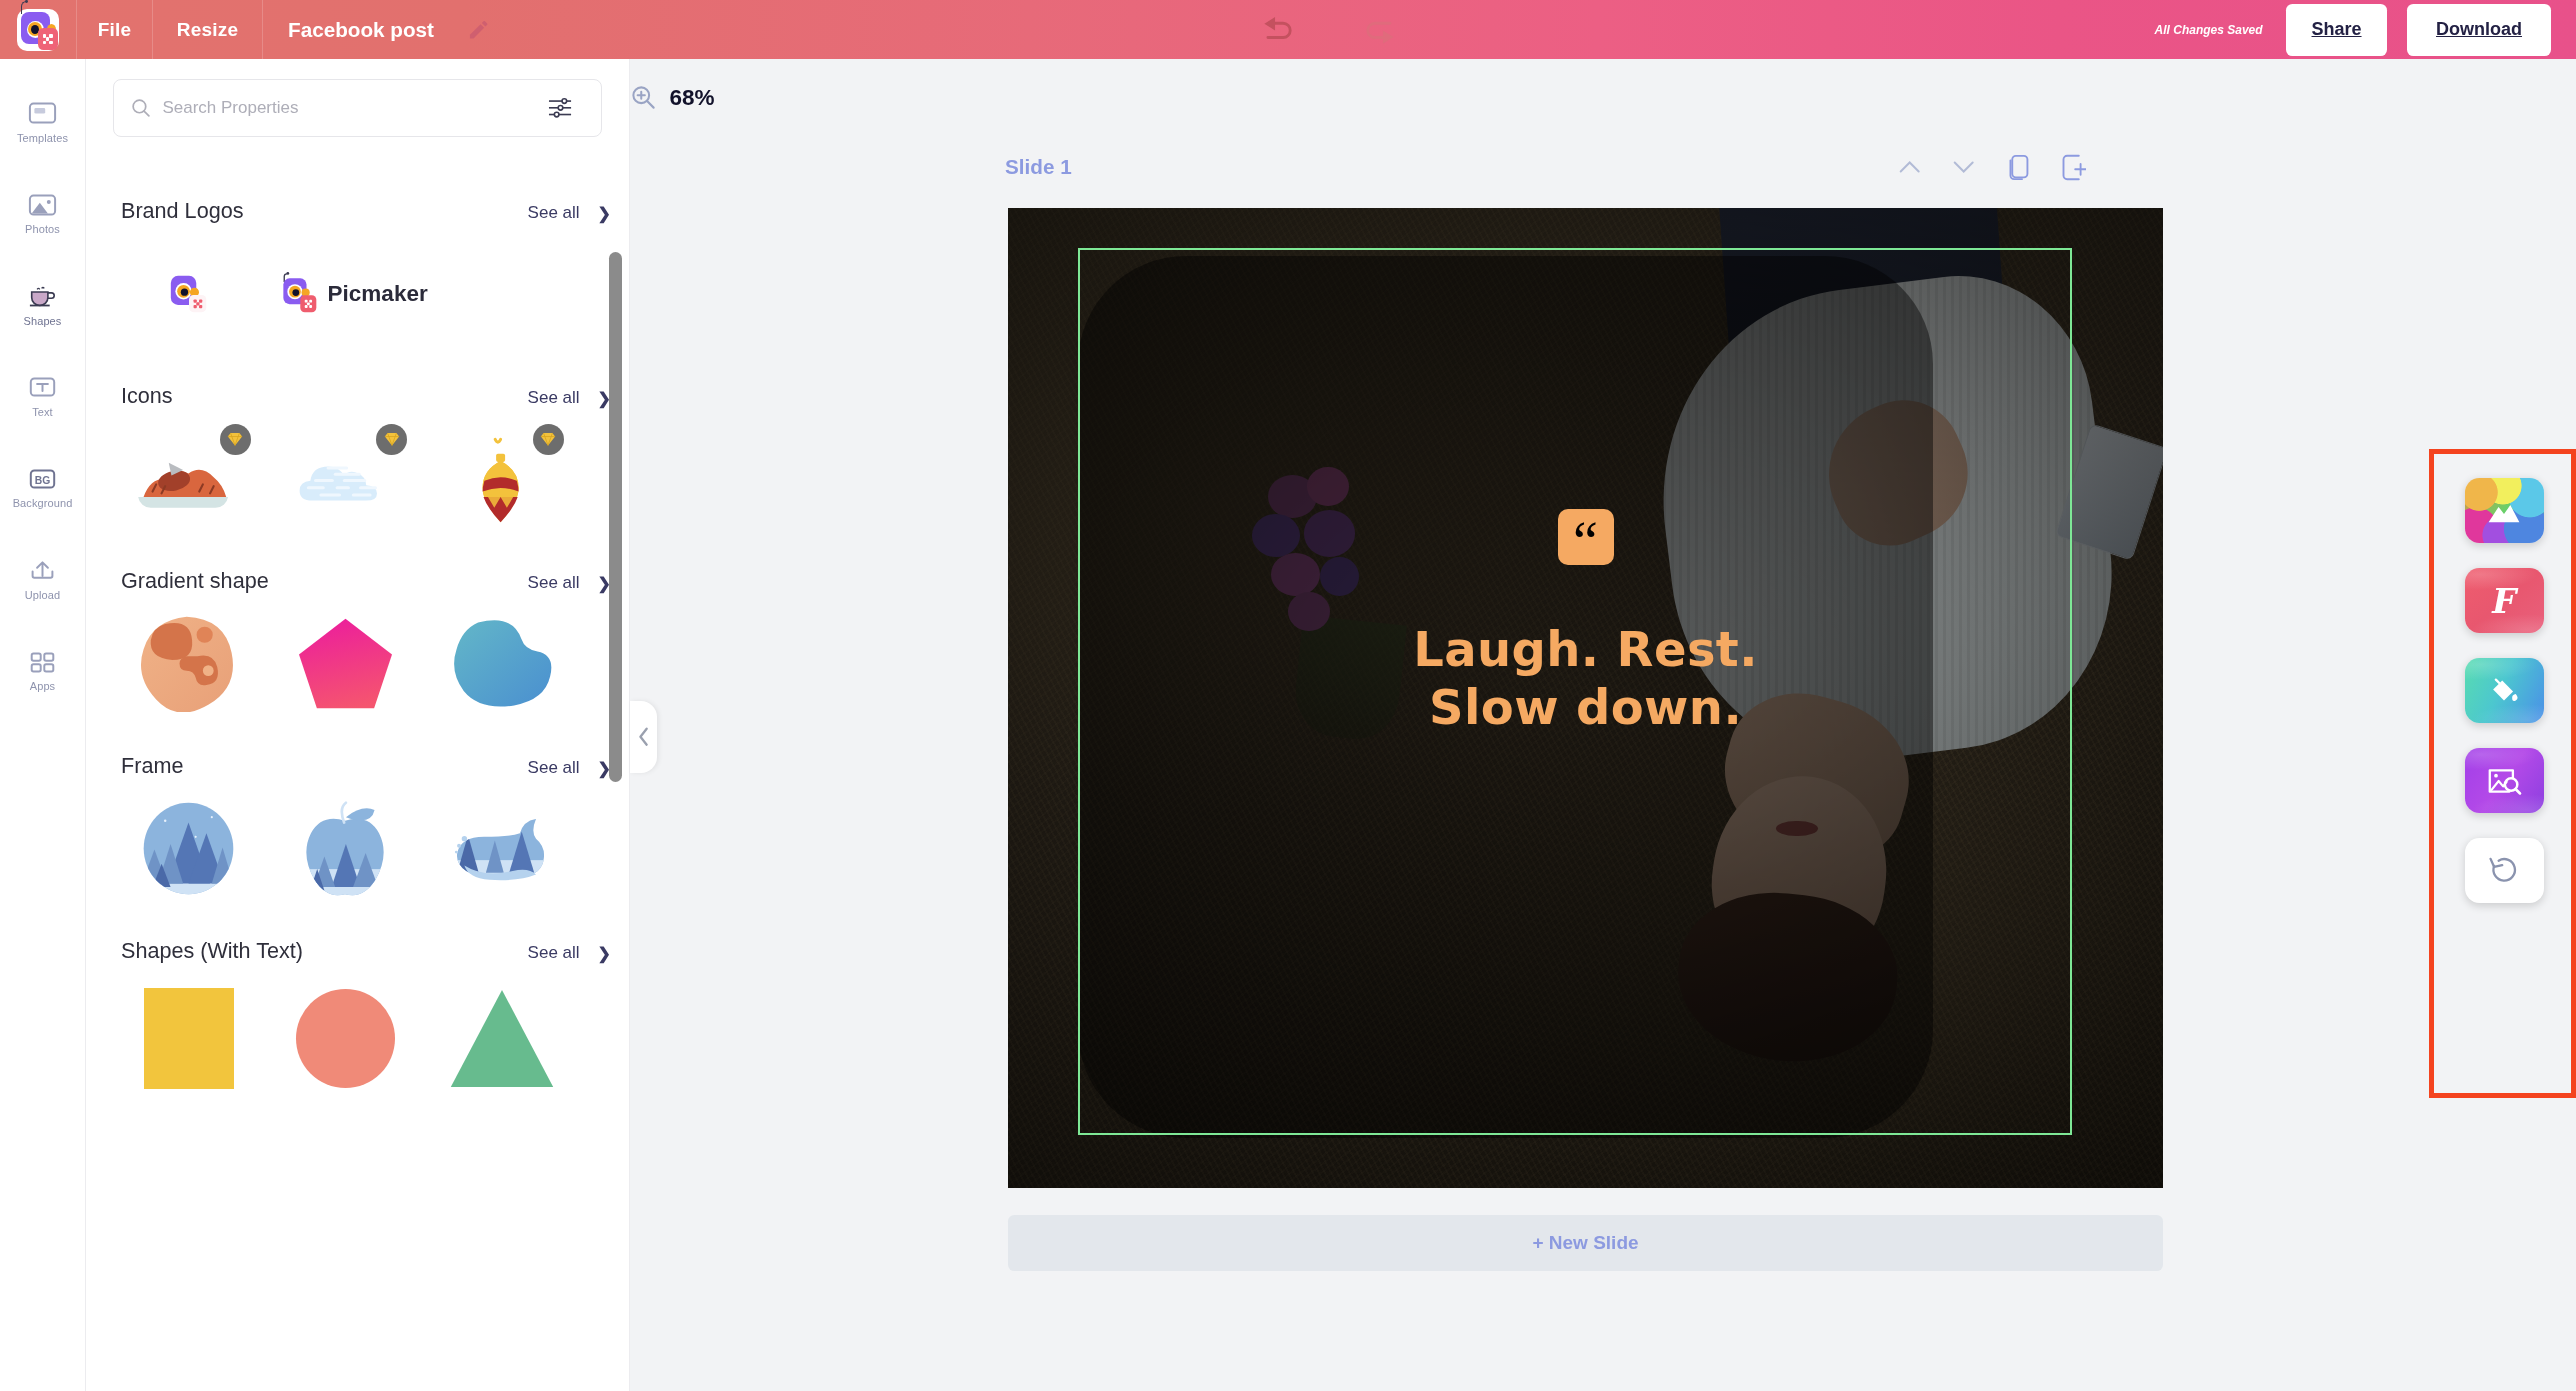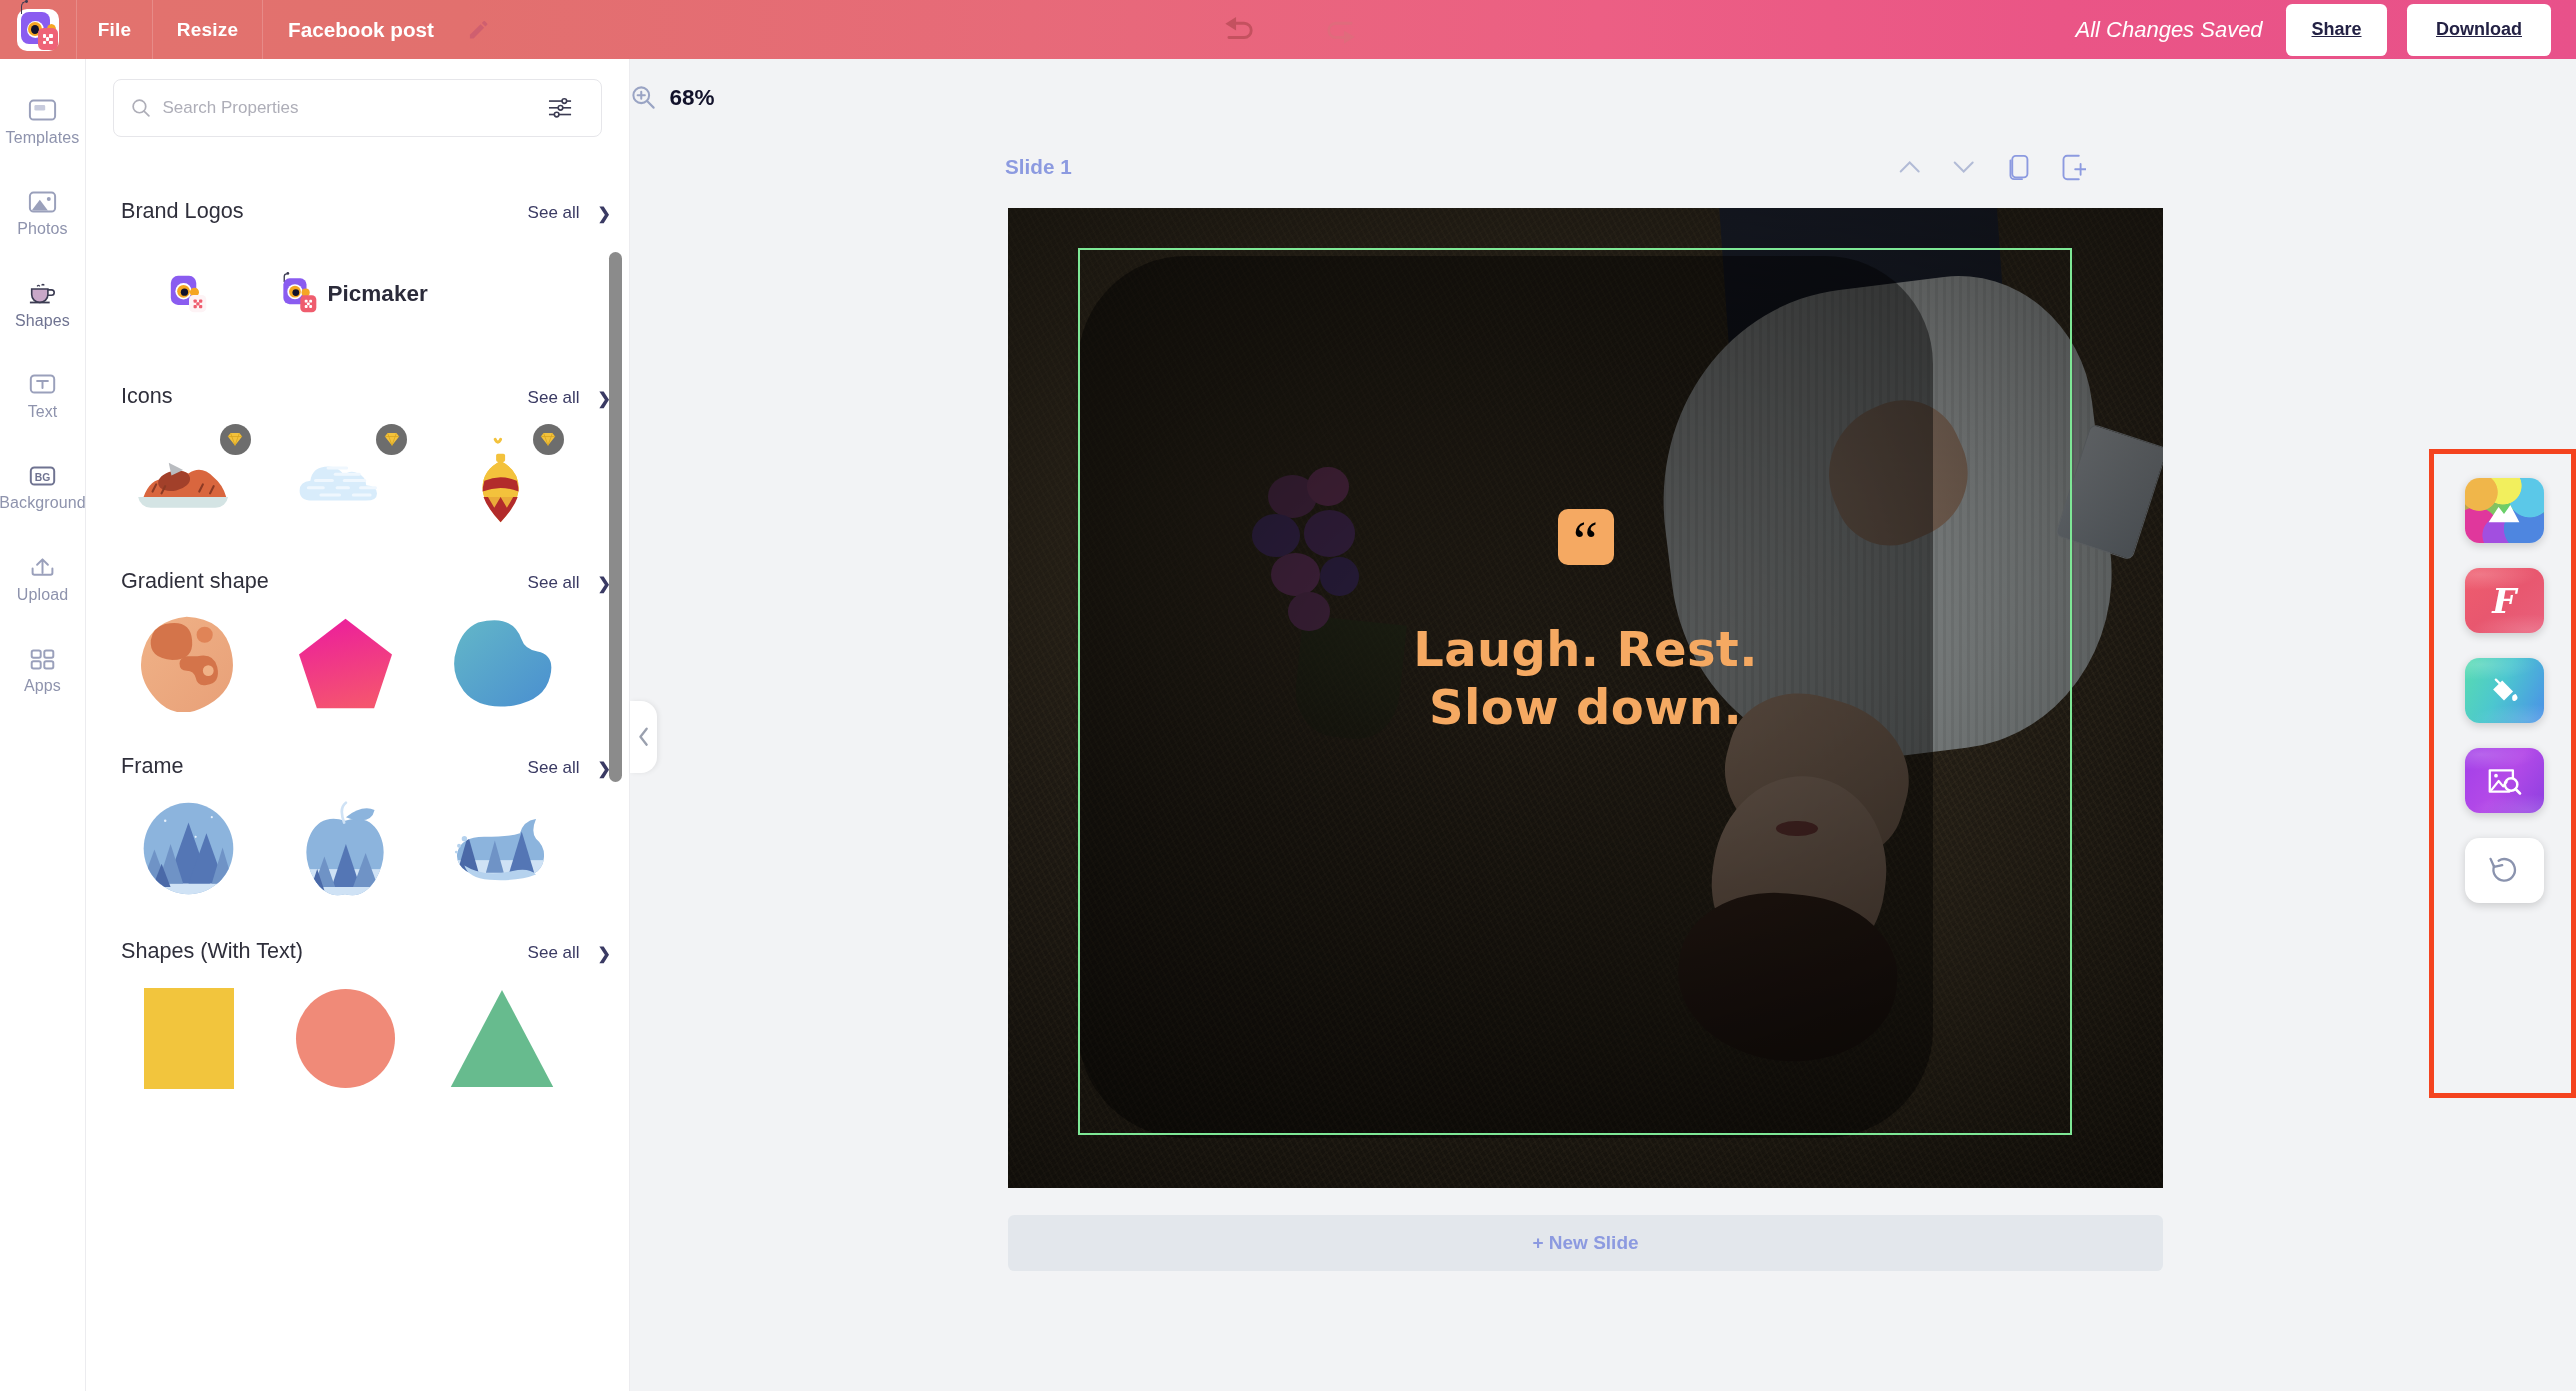--- a/index.html
+++ b/index.html
@@ -79,21 +79,21 @@
     cursor: pointer;
   }
   .pencil-btn {
     width: 50px; height: 59px; display: flex; align-items: center; justify-content: center;
     cursor: pointer;
   }
   .hdr-spacer { flex: 1; }
   .undo-redo { display: flex; align-items: center; gap: 52px; }
   .ur-btn { width: 47px; height: 47px; display:flex; align-items:center; justify-content:center; cursor:pointer; }
   .saved-text {
-    color: #ffffff; font-size: 22px; font-style: italic; font-weight: 400;
+    color: #ffffff; font-size: 12px; font-style: italic; font-weight: 700;
     margin-right: 23.4px; white-space: nowrap;
   }
   .hdr-btn {
     background: #ffffff; border-radius: 6.3px; color: #232144;
     font-size: 18px; font-weight: 700; height: 52px;
     display: flex; align-items: center; justify-content: center;
     cursor: pointer; margin-right: 20px; text-decoration: underline;
   }
   .btn-share { width: 101px; }
   .btn-download { width: 144px; margin-right: 25px; }
@@ -103,21 +103,21 @@
     position: absolute; left: 0; top: 59px; width: 86px; height: 1332px;
     background: #ffffff; border-right: 0.9px solid #ececef;
     display: flex; flex-direction: column; align-items: center;
     padding-top: 20px; z-index: 30;
   }
   .rail-item {
     width: 86px; height: 86px; display: flex; flex-direction: column;
     align-items: center; justify-content: center; gap: 4.5px; cursor: pointer;
     margin-bottom: 5.4px;
   }
-  .rail-label { font-size: 16px; color: #8e93ad; font-weight: 400; letter-spacing: 0.1px; }
+  .rail-label { font-size: 11px; color: #8e93ad; font-weight: 400; letter-spacing: 0.1px; }
   .rail-item.active .rail-label { color: #6f7391; }
   .ri-glyph { width: 31px; height: 27px; position: relative; }
 
   
   .panel {
     position: absolute; left: 86px; top: 59px; width: 544px; height: 1332px;
     background: #ffffff; overflow: hidden; z-index: 25;
     border-right: 0.9px solid #ececef;
   }
   .search-row { padding: 20px 27px 0 27px; }

